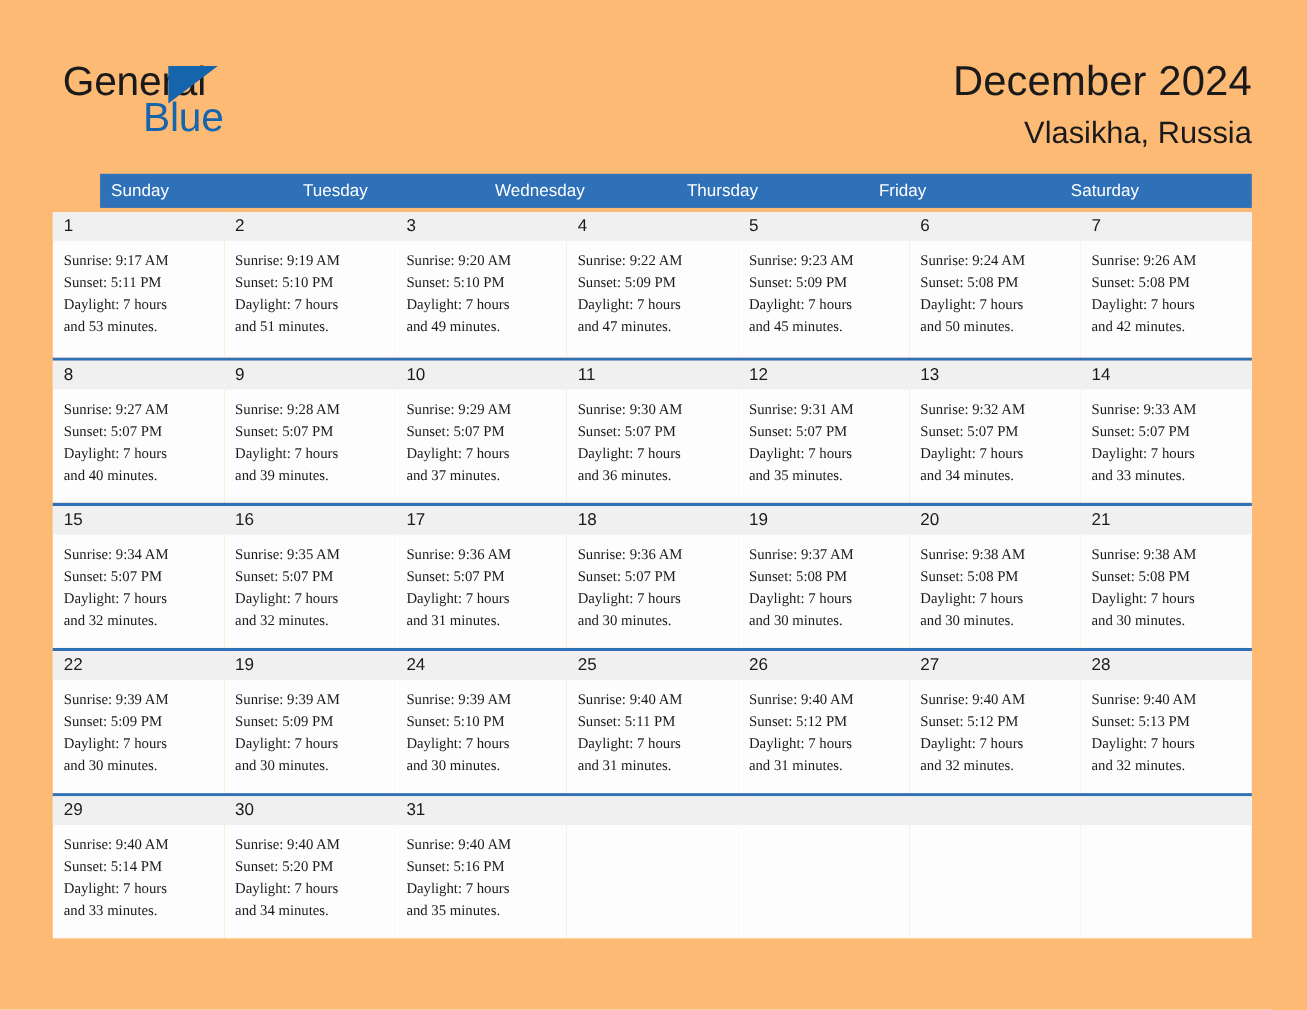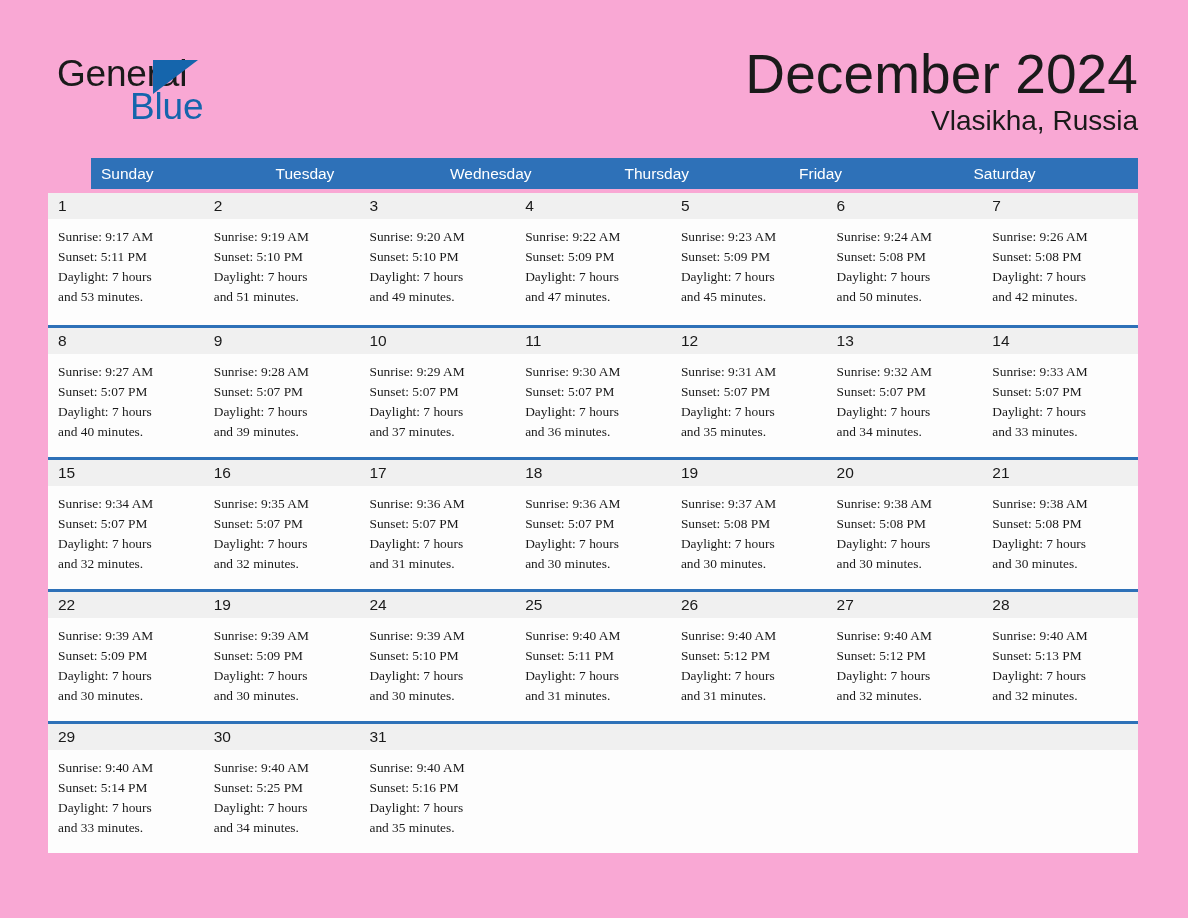--- a/index.html
+++ b/index.html
@@ -7,21 +7,21 @@
     width: 1188px;
     height: 918px;
     background: #ffffff;
     font-family: "Liberation Sans", sans-serif;
     -webkit-font-smoothing: antialiased;
   }
   .page {
     position: relative;
     width: 1188px;
     height: 918px;
-    background: #f9a8d4;
+    background: #fdba74;
   }
 
   
   .top {
     position: absolute;
     left: 0; top: 0;
     width: 1188px;
     height: 155px;
   }
   .logo {
@@ -53,21 +53,21 @@
     color: #1565ac;
     letter-spacing: -0.2px;
   }
 
   .title-wrap {
     position: absolute;
     right: 50px; top: 48px;
     text-align: right;
   }
   .cal-title {
-    font-size: 55px;
+    font-size: 38px;
     line-height: 52px;
     color: #1a1a1a;
     font-weight: normal;
     letter-spacing: 0.1px;
     margin-left: 40px;
   }
   .cal-sub {
     margin-top: 6px;
     font-size: 28px;
     line-height: 30px;
@@ -488,21 +488,21 @@
               <div>Daylight: 7 hours</div>
               <div>and 33 minutes.</div>
             </div>
           </div>
           <div class="daycell">
             <div class="daynum-band">
               <div class="daynum">30</div>
             </div>
             <div class="lines">
               <div>Sunrise: 9:40 AM</div>
-              <div>Sunset: 5:25 PM</div>
+              <div>Sunset: 5:20 PM</div>
               <div>Daylight: 7 hours</div>
               <div>and 34 minutes.</div>
             </div>
           </div>
           <div class="daycell">
             <div class="daynum-band">
               <div class="daynum">31</div>
             </div>
             <div class="lines">
               <div>Sunrise: 9:40 AM</div>

